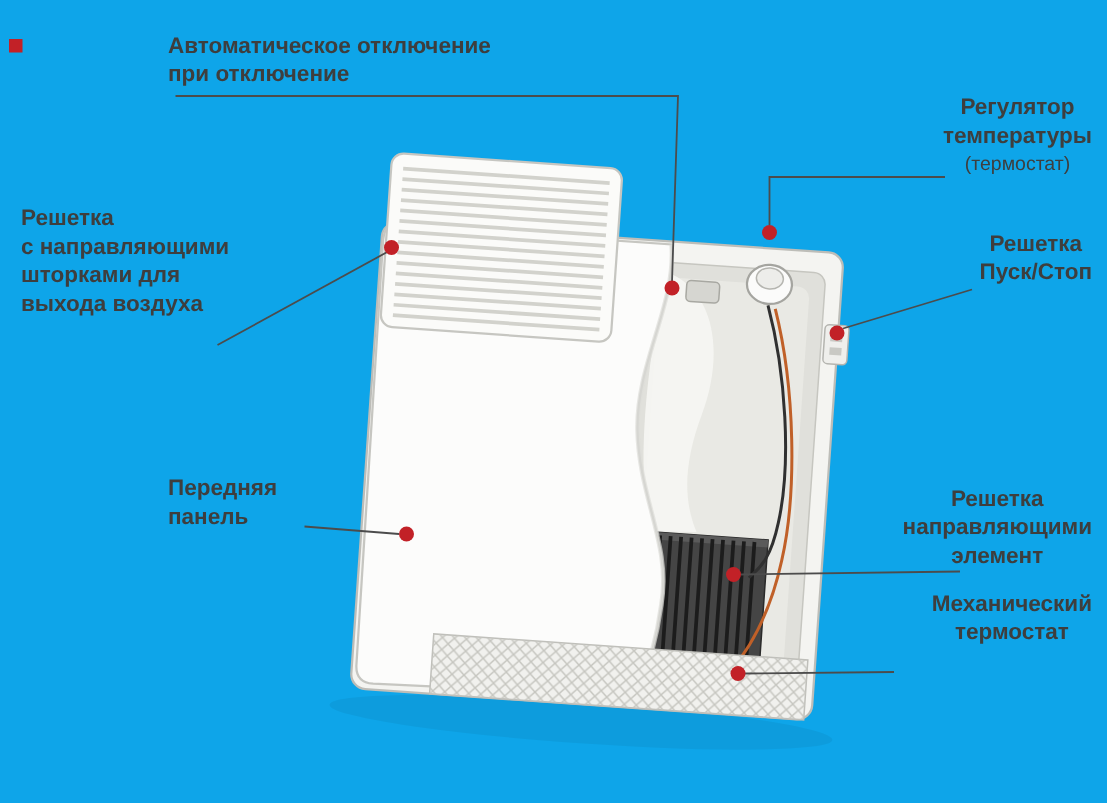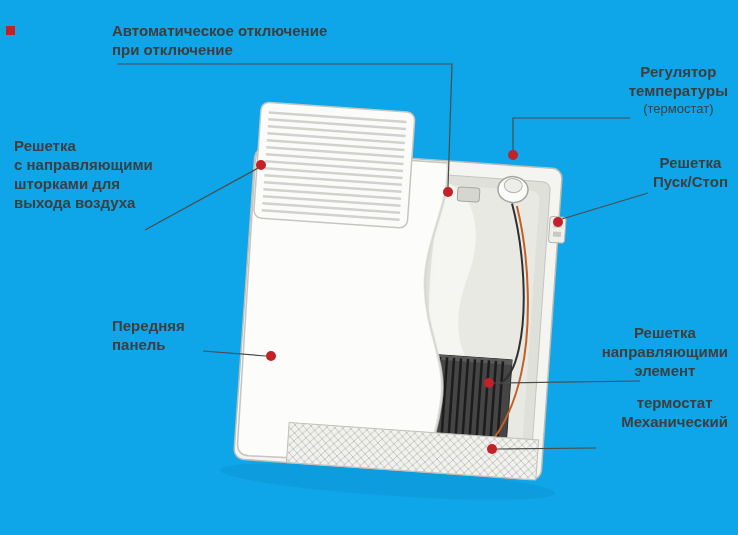--- a/index.html
+++ b/index.html
@@ -132,17 +132,17 @@
     <span>панель</span>
   </div>
 
   <div class="label right" style="right:10px;top:323px">
     <span>Решетка</span>
     <span>направляющими</span>
     <span>элемент</span>
   </div>
 
   <div class="label right" style="right:10px;top:393px">
+    <span>Механический</span>
     <span>термостат</span>
-    <span>Механический</span>
   </div>
 
 </div>
 
 </body></html>

